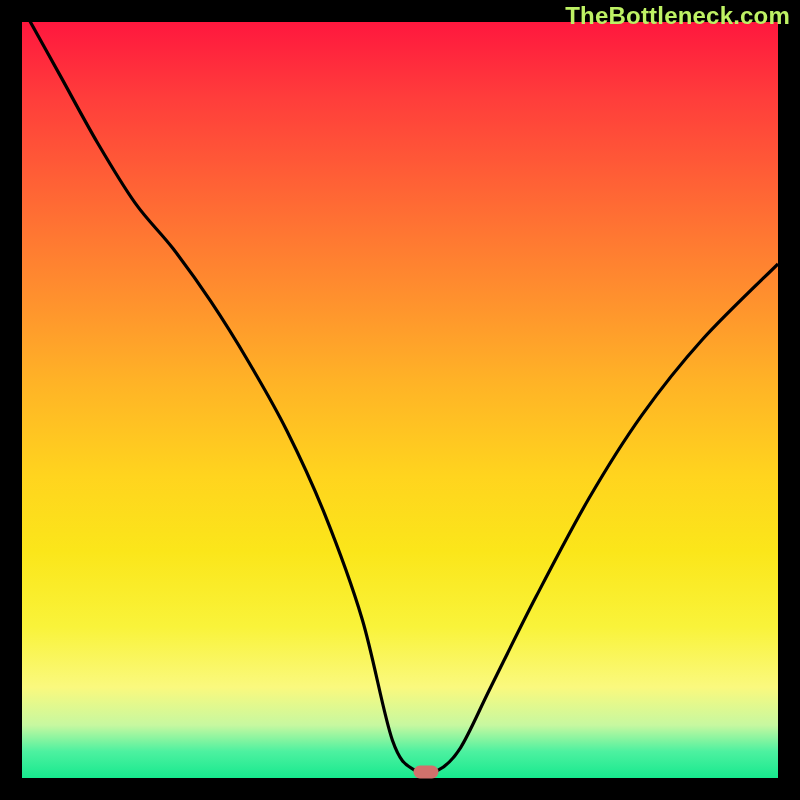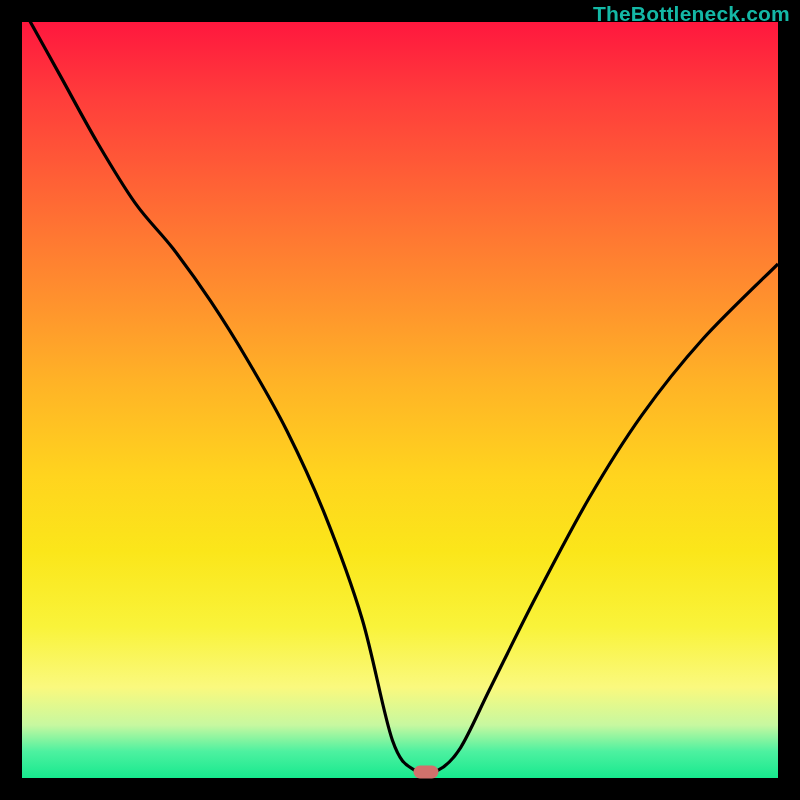--- a/index.html
+++ b/index.html
@@ -51,22 +51,22 @@
     height: 13px;
     border-radius: 7px;
     background: #d1716c;
     transform: translate(-50%, -50%);
     pointer-events: none;
   }
   .watermark {
     position: absolute;
     top: 2px;
     right: 10px;
-    color: #14b8a6;
-    font-size: 21px;
+    color: #bef264;
+    font-size: 24px;
     font-weight: 600;
     letter-spacing: 0.2px;
     pointer-events: none;
   }
 </style>
 </head>
 <body>
 
 <div class="frame">
   <div class="plot">

